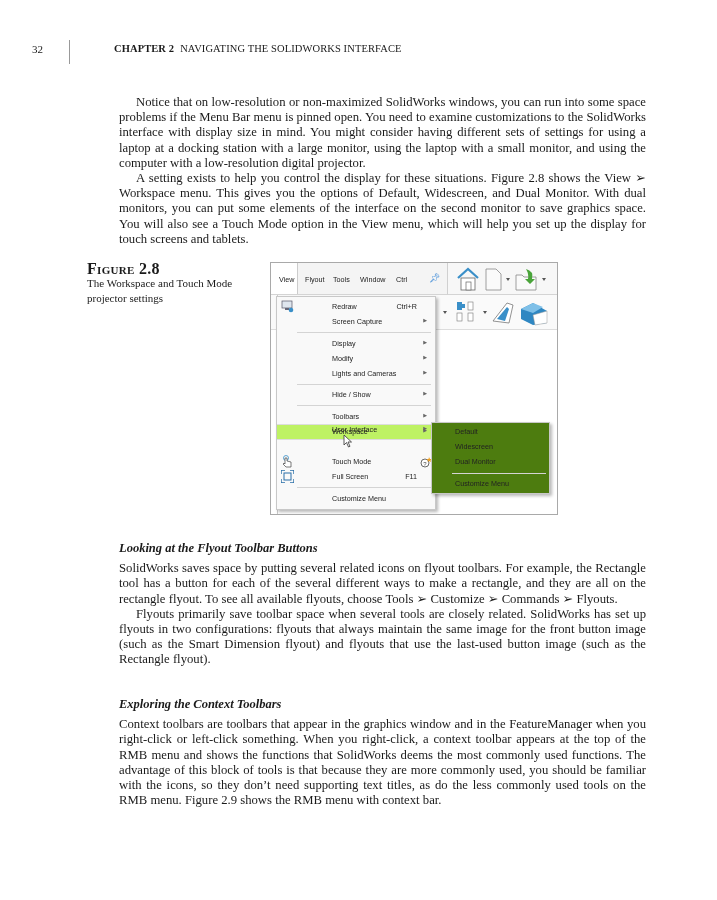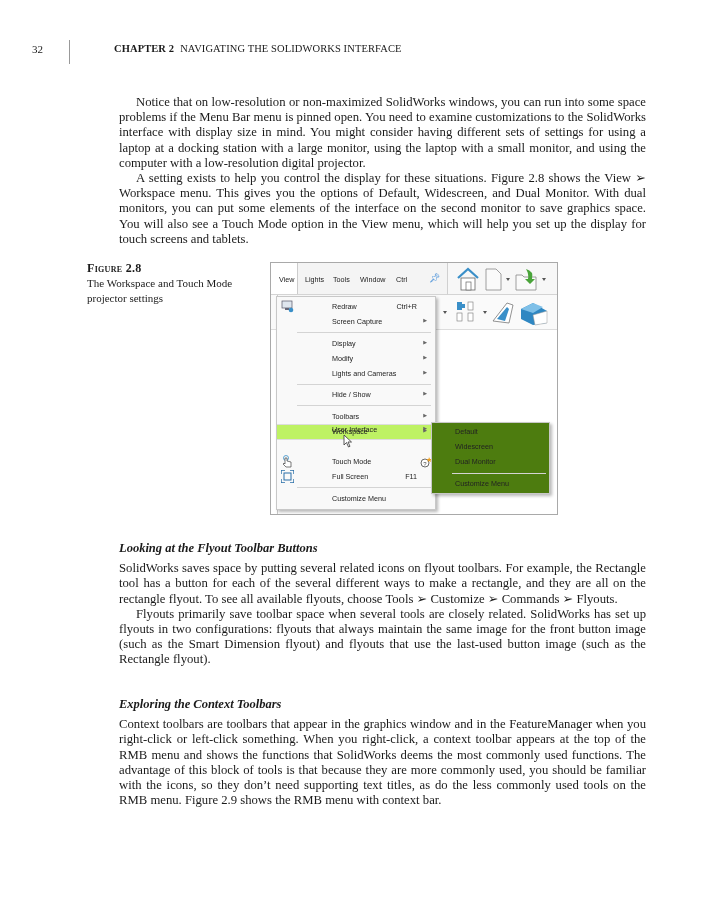--- a/index.html
+++ b/index.html
@@ -17,21 +17,21 @@
   .text { position: absolute; left: 119px; width: 527px; font-size: 12.7px; line-height: 15.2px; }
   .text p { margin: 0; text-align: justify; }
   .text p.ind { text-indent: 17px; }
   .block1 { top: 95px; }
   .h-sec { font-weight: bold; font-style: italic; font-size: 12.5px; margin: 0 0 5px 0; }
   .block2 { top: 541px; }
   .block3 { top: 697px; }
 
   
   .fig-cap { position: absolute; left: 87px; top: 261px; width: 160px; font-size: 11px; line-height: 15px; }
-  .fig-label { font-weight: bold; font-variant: small-caps; font-size: 12px; letter-spacing: 0.3px; }
+  .fig-label { font-weight: bold; font-variant: small-caps; font-size: 16px; letter-spacing: 0.3px; }
 
   
   .shot { position: absolute; left: 270px; top: 262px; width: 286px; height: 251px;
           border: 1px solid #a9a9a9; background: #fff; overflow: hidden;
           font-family: "Liberation Sans", "DejaVu Sans", sans-serif; font-size: 7.2px; color: #222; }
   .menubar { position: absolute; left: 0; top: 0; width: 176px; height: 31px; background: #f4f4f4;
              border-bottom: 1px solid #d4d4d4; }
   .menubar .mi { position: absolute; top: 12px; }
   .mi-view { left: 0; top: 0 !important; width: 26px; height: 31px; background:#fff; border-right:1px solid #ccc; }
   .mi-view span { position: absolute; left: 8px; top: 12px; }
@@ -76,21 +76,21 @@
 <div class="fig-cap">
   <div class="fig-label">Figure 2.8</div>
   <div>The Workspace and Touch Mode projector settings</div>
 </div>
 
 <div class="shot">
   <div class="menubar">
     <div class="mi mi-view">
         <span>View</span>
       </div>
-    <span class="mi" style="left:34px">Lights</span>
+    <span class="mi" style="left:34px">Flyout</span>
     <span class="mi" style="left:62px">Tools</span>
     <span class="mi" style="left:89px">Window</span>
     <span class="mi" style="left:125px">Ctrl</span>
     <span class="pin">📌︎</span>
   </div>
 
   <div class="tb-top">
     <svg width="110" height="31">
       <g>
         <path d="M10 15 L20 6 L30 15" fill="none" stroke="#3a8fc8" stroke-width="2.2"></path>

